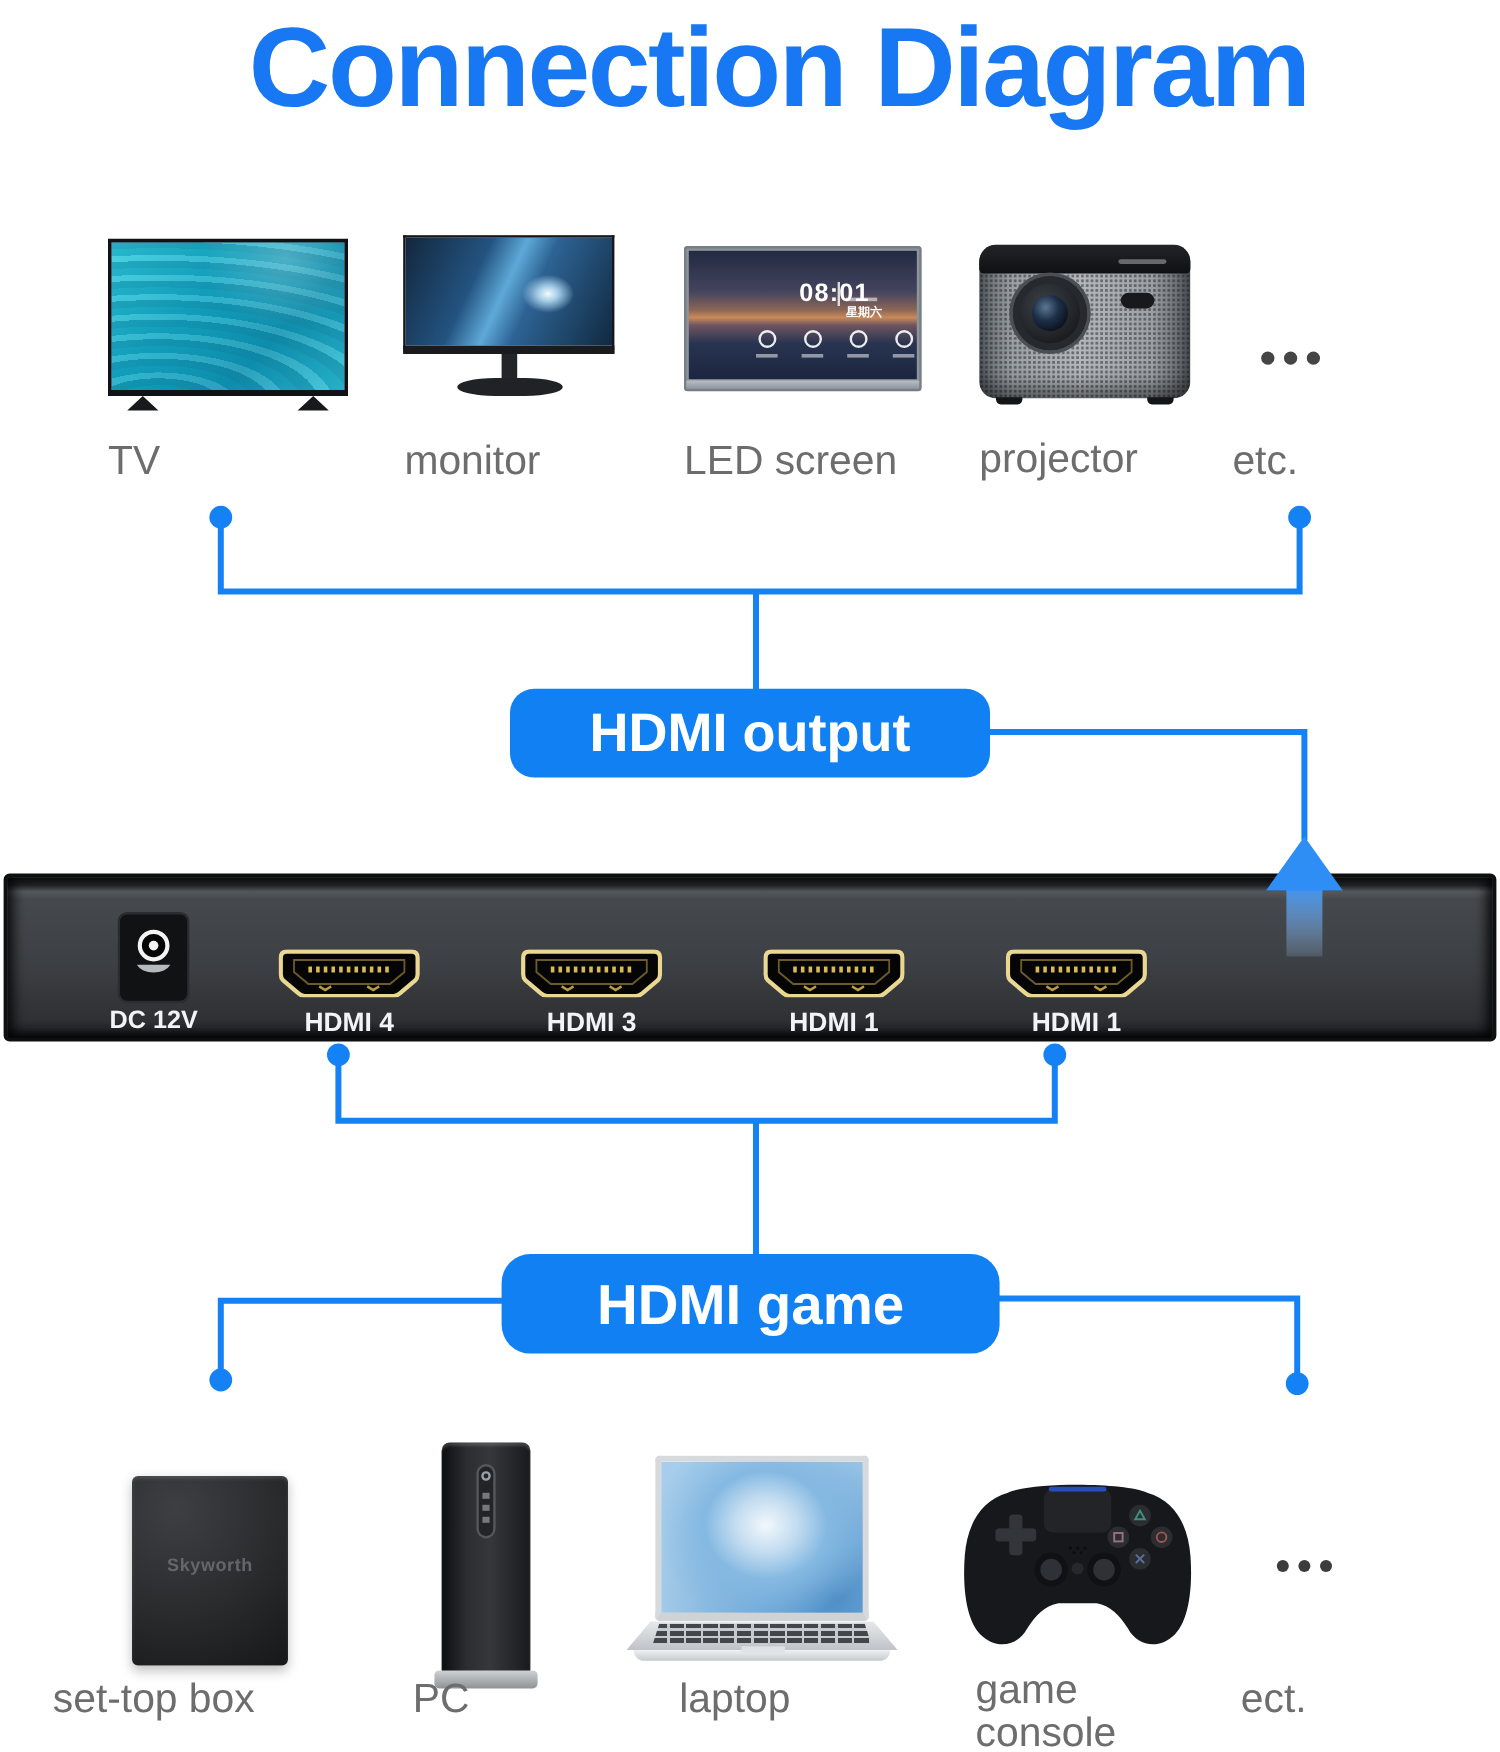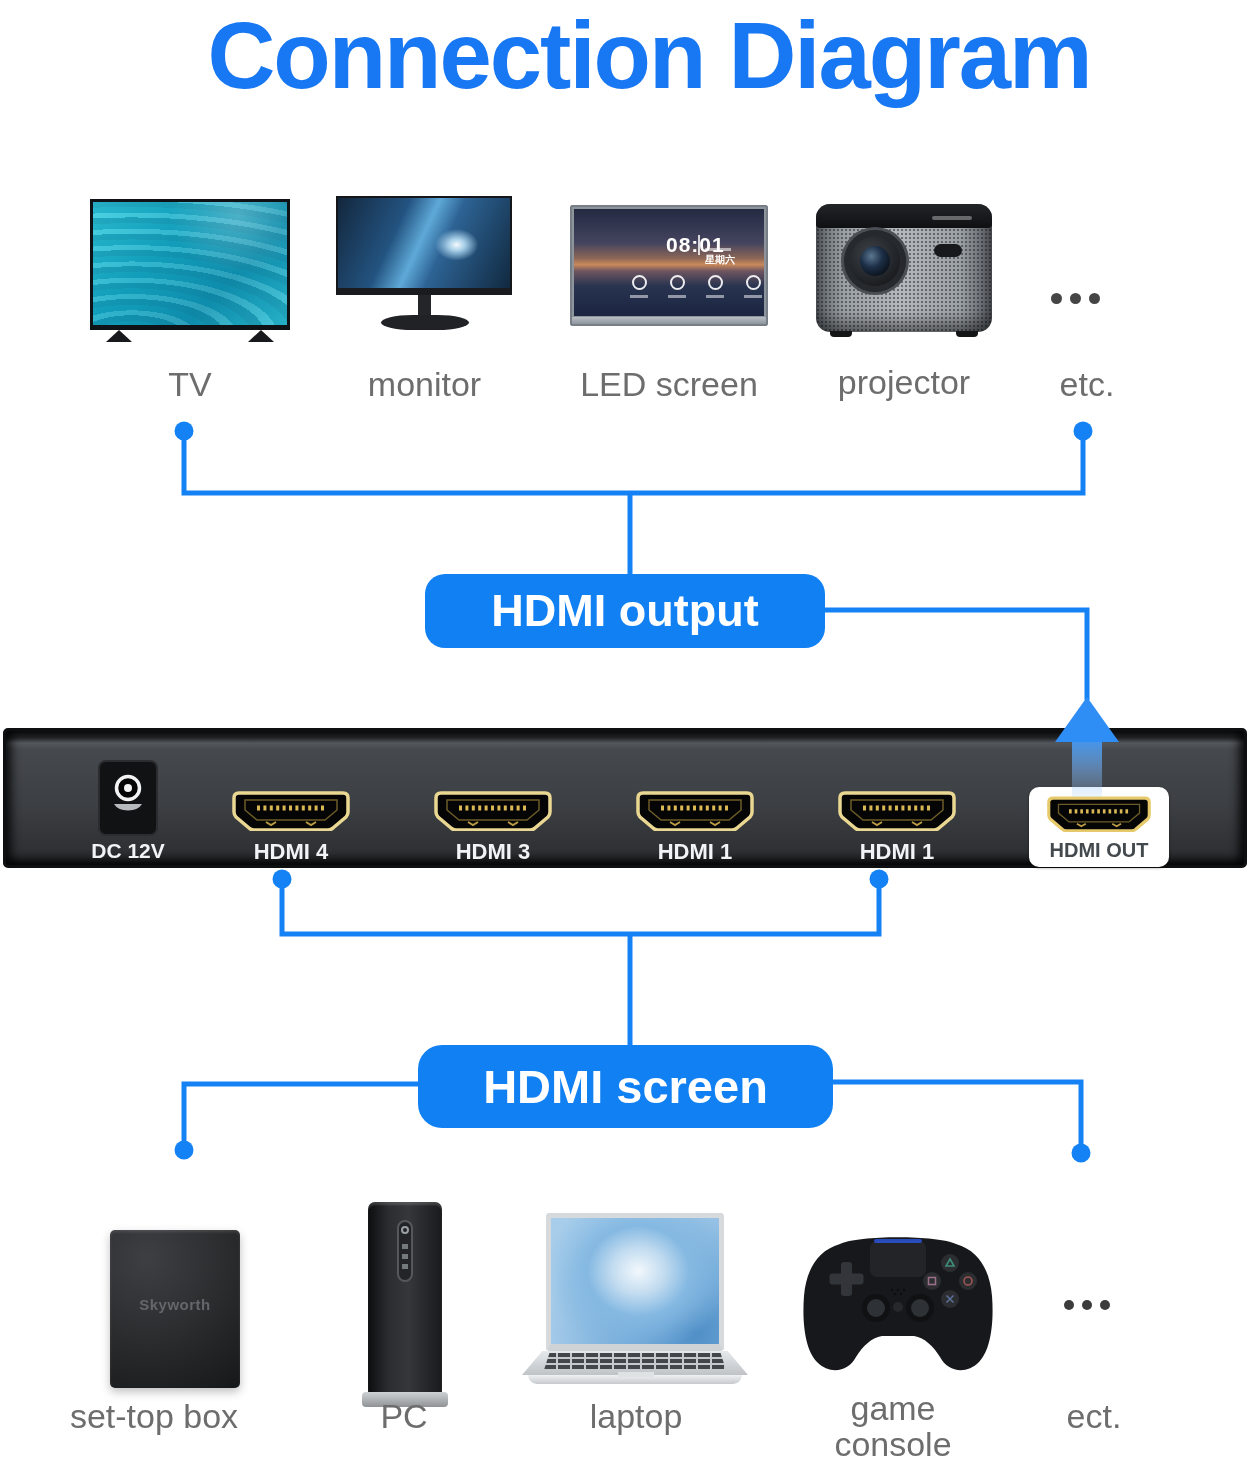--- a/index.html
+++ b/index.html
@@ -5,21 +5,21 @@
   html,body{margin:0;padding:0;background:#ffffff;}
   #canvas{position:relative;width:1250px;height:1460px;background:#ffffff;overflow:hidden;
           font-family:"Liberation Sans", sans-serif;}
   .abs{position:absolute;}
 
   
   .title{left:0;top:2px;width:1250px;text-align:center;font-size:94px;font-weight:bold;
          color:#1877f2;letter-spacing:-2px;z-index:1;padding-left:24px;}
 
   
-  .dev-label{font-size:34px;color:#6d6d6d;text-align:center;z-index:1;line-height:36px;}
+  .dev-label{font-size:34px;color:#6d6d6d;text-align:left;z-index:1;line-height:36px;}
 
   
   #wires{left:0;top:0;z-index:3;pointer-events:none;}
 
   
   .bus-box{background:#1180f2;color:#ffffff;display:flex;align-items:center;justify-content:center;
            z-index:4;font-weight:bold;text-align:center;}
   .bus-out{left:425px;top:574px;width:400px;height:74px;border-radius:20px;font-size:45px;}
   .bus-in{left:418px;top:1045px;width:415px;height:83px;border-radius:24px;font-size:47px;}
 
@@ -230,21 +230,21 @@
       <circle cx="1081" cy="1153" r="9.5"></circle>
     </g>
 
     <g>
       <rect x="1072" y="739" width="30" height="58" fill="url(#tailGrad)"></rect>
       <polygon points="1087,697 1055,742 1119,742" fill="#2f8df6"></polygon>
     </g>
   </svg>
 
   <div class="abs bus-box bus-out">HDMI output</div>
-  <div class="abs bus-box bus-in">HDMI screen</div>
+  <div class="abs bus-box bus-in">HDMI game</div>
 
   <div class="abs panel">
 
     <svg class="abs dc-jack" viewBox="0 0 60 76">
       <rect x="1" y="1" width="58" height="74" rx="7" fill="#111214" stroke="#2a2c2f" stroke-width="2"></rect>
       <circle cx="30" cy="28" r="11.5" fill="#060607" stroke="#f4f4f4" stroke-width="3.5"></circle>
       <circle cx="30" cy="28" r="4" fill="#f4f4f4"></circle>
       <path d="M16 44 A15 10 0 0 0 44 44 Z" fill="#d4d8db" opacity="0.85"></path>
     </svg>
     <div class="abs panel-label" style="left:82px;top:108px;width:80px;font-size:21px;">DC 12V</div>
@@ -272,29 +272,20 @@
       <path d="M13 9 H105 V19 L93 29 H25 L13 19 Z" fill="none" stroke="#6d5c28" stroke-width="1.5"></path>
       <line x1="25" y1="17" x2="93" y2="17" stroke="#d9b855" stroke-width="5" stroke-dasharray="3 3.4"></line>
       <path d="M34 31 l5 3 5 -3 M74 31 l5 3 5 -3" stroke="#b99b46" stroke-width="2" fill="none"></path>
     </svg>
 
     <div class="abs panel-label" style="left:226px;top:108px;width:118px;font-size:22px;">HDMI 4</div>
     <div class="abs panel-label" style="left:428px;top:108px;width:118px;font-size:22px;">HDMI 3</div>
     <div class="abs panel-label" style="left:630px;top:108px;width:118px;font-size:22px;">HDMI 1</div>
     <div class="abs panel-label" style="left:832px;top:108px;width:118px;font-size:22px;">HDMI 1</div>
 
-    <div class="abs out-plate">
-      <svg class="abs hdmi-port" viewBox="0 0 118 40">
-        <path d="M7 2 H111 Q116 2 116 7 V21 Q116 24 114 26 L101 37 Q99 39 96 39 H22 Q19 39 17 37 L4 26 Q2 24 2 21 V7 Q2 2 7 2 Z" fill="#050505" stroke="#e6c96a" stroke-width="3.5"></path>
-        <path d="M13 9 H105 V19 L93 29 H25 L13 19 Z" fill="none" stroke="#6d5c28" stroke-width="1.5"></path>
-        <line x1="25" y1="17" x2="93" y2="17" stroke="#d9b855" stroke-width="5" stroke-dasharray="3 3.4"></line>
-        <path d="M34 31 l5 3 5 -3 M74 31 l5 3 5 -3" stroke="#b99b46" stroke-width="2" fill="none"></path>
-      </svg>
-      <div class="abs out-label">HDMI OUT</div>
-    </div>
   </div>
 
   <div class="abs stb">
     <div class="brand">Skyworth</div>
   </div>
 
   <div class="abs pc">
     <div class="body"></div>
     <div class="strip"></div>
     <div class="pwr"></div>

